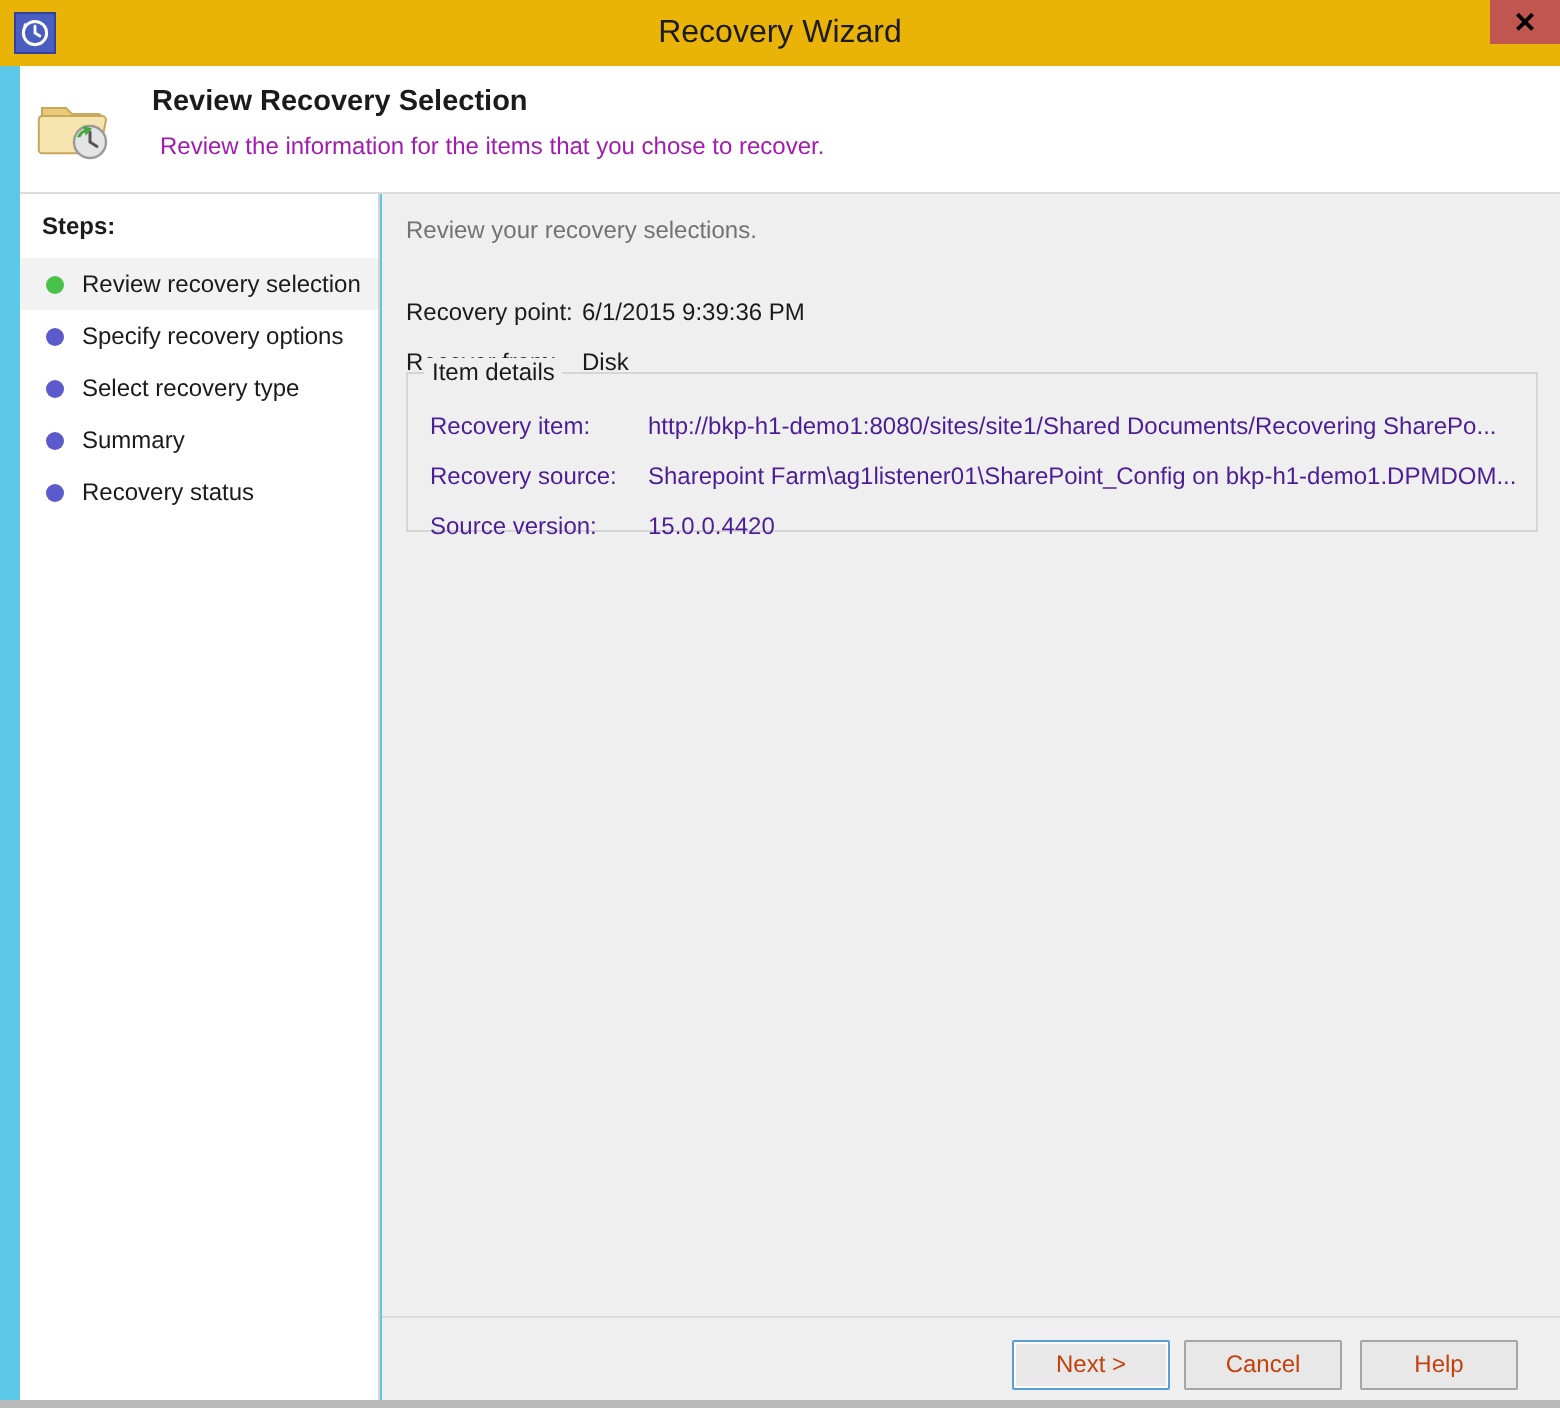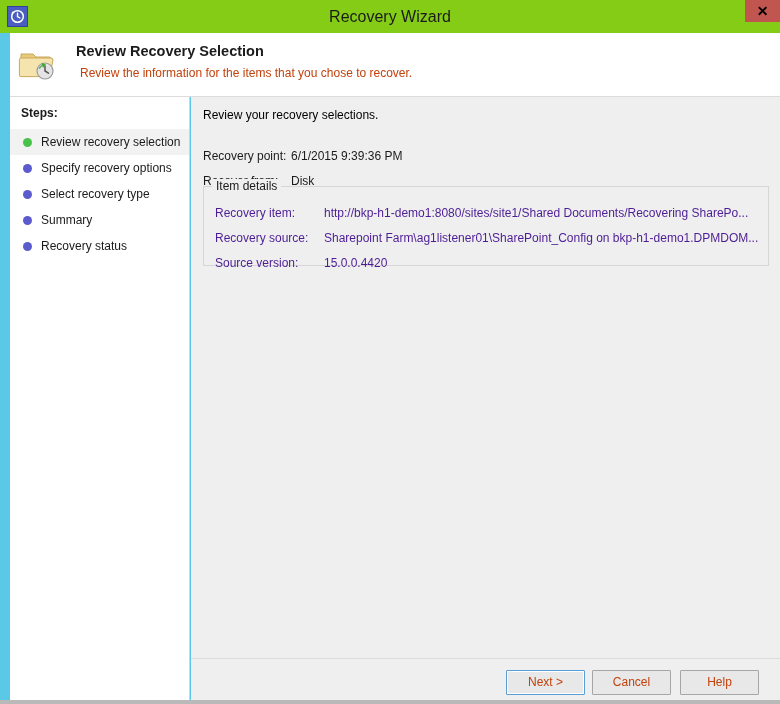--- a/index.html
+++ b/index.html
@@ -24,21 +24,21 @@
     background: #5bc8e8;
     box-sizing: border-box;
   }
 
   
   #titlebar {
     position: absolute;
     left: 0; top: 0;
     width: 780px;
     height: 33px;
-    background: #84cc16;
+    background: #eab308;
   }
   #app-icon {
     position: absolute;
     left: 7px; top: 6px;
     width: 21px; height: 21px;
     background: #4a5dc0;
     border: 1px solid #33409c;
     box-sizing: border-box;
     display: flex;
     align-items: center;
@@ -91,21 +91,21 @@
     left: 66px; top: 10px;
     font-size: 14.5px;
     font-weight: bold;
     color: #1b1b1b;
     letter-spacing: 0px;
   }
   #header-subtitle {
     position: absolute;
     left: 70px; top: 33px;
     font-size: 12px;
-    color: #c2410c;
+    color: #a21caf;
   }
 
   
   #sidebar {
     position: absolute;
     left: 10px; top: 97px;
     width: 180px;
     height: 607px;
     background: #ffffff;
     border-right: 1px solid #d4d4d4;
@@ -169,21 +169,21 @@
     background: #efefef;
     border-top: 1px solid #dcdcdc;
     box-sizing: border-box;
   }
 
   
   #intro-text {
     position: absolute;
     left: 12px; top: 11px;
     font-size: 12px;
-    color: #000000;
+    color: #737373;
     text-align: center;
   }
   .summary-row {
     position: absolute;
     left: 12px;
     font-size: 12px;
     color: #1b1b1b;
     white-space: nowrap;
   }
   .summary-row .s-label {

